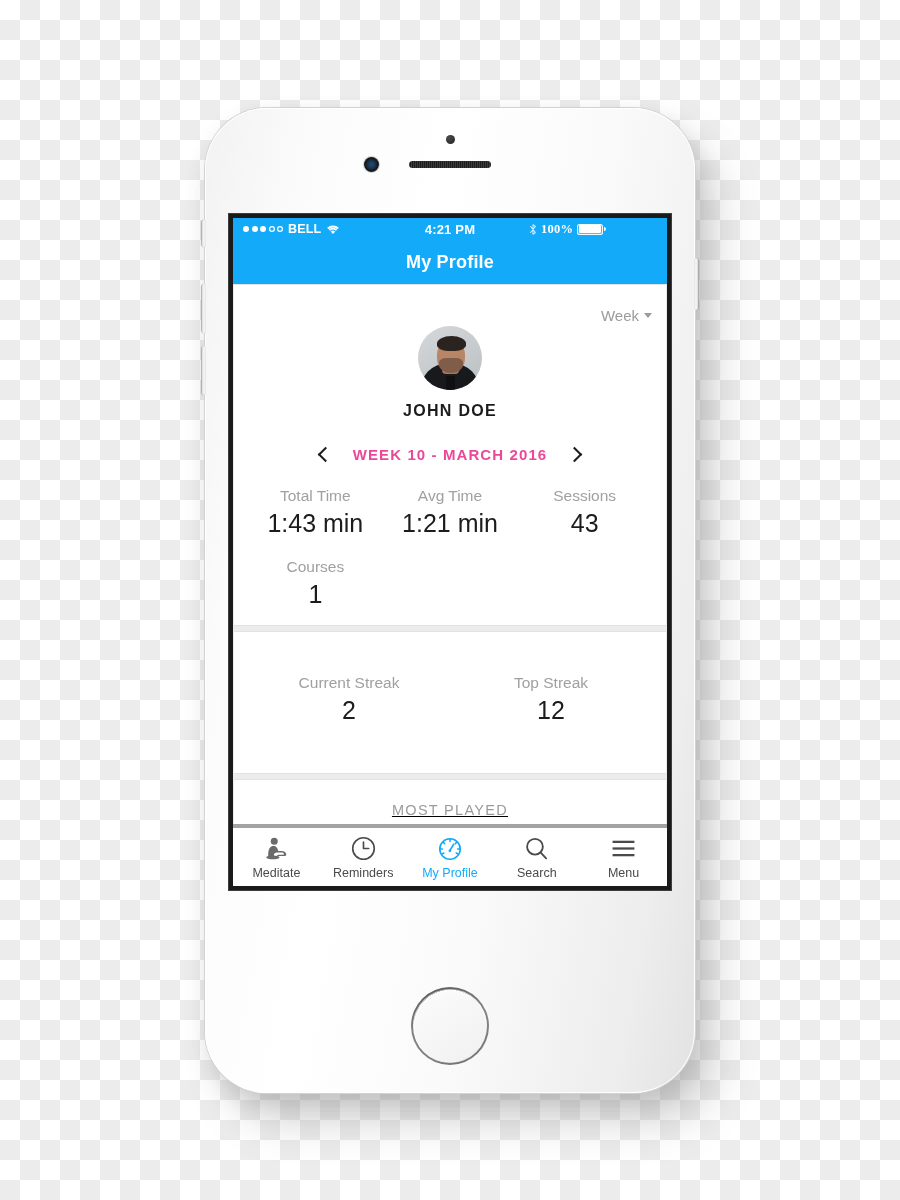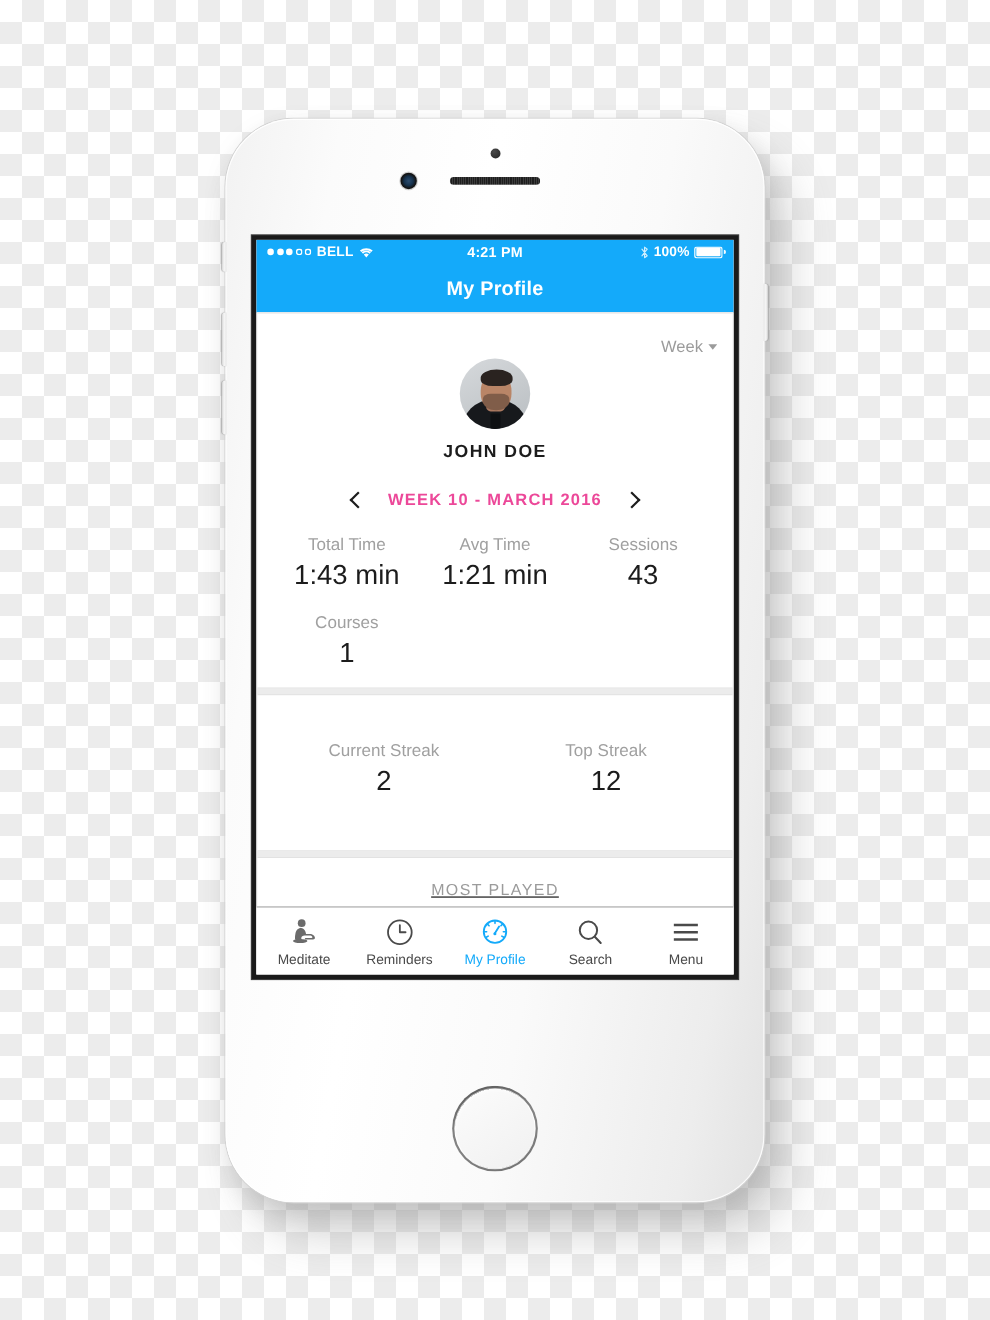--- a/index.html
+++ b/index.html
@@ -97,21 +97,21 @@
     box-shadow: 0 0 0 4px #1a1a1a, 0 0 0 5px #3d3d3d;
   }
 
   
   .statusbar {
     height: 22px; background: #14aafa; color: #fff;
     display: flex; align-items: center; padding: 0 10px;
     font-size: 12.5px; font-weight: bold; letter-spacing: .2px;
   }
   .sb-left, .sb-right { flex: 1; display: flex; align-items: center; gap: 5px; }
-  .sb-right { justify-content: flex-end; gap: 4px; }
+  .sb-right { justify-content: center; gap: 4px; font-family: Liberation Serif, serif; }
   .sb-center { font-size: 13px; }
   .dots { display: flex; gap: 2.5px; align-items: center; }
   .dots i { width: 6px; height: 6px; border-radius: 50%; display: block;
             background: #fff; }
   .dots i.off { background: transparent; box-shadow: inset 0 0 0 1.2px #fff; }
   .wifi { width: 14px; height: 11px; position: relative; display: inline-block; }
   .battery {
     width: 26px; height: 11px; border-radius: 2.5px; position: relative;
     box-shadow: inset 0 0 0 1.2px rgba(255,255,255,.95);
   }
@@ -198,21 +198,21 @@
   .card-most { padding: 22px 25px 0; margin-bottom: 0; text-decoration: underline; }
   .most-title { text-align: center; font-size: 14.5px; color: #9b9b9b; letter-spacing: 1.3px; }
   .most-row { display: flex; align-items: center; gap: 10px; margin-top: 22px; }
   .progress { flex: 1; height: 8px; border-radius: 4px; background: #ededed; overflow: hidden; }
   .progress > span { display: block; height: 100%; border-radius: 4px; background: #14aafa; }
   .most-count { font-size: 25px; font-weight: bold; color: #1c1c1c; min-width: 38px; text-align: right; }
 
   
   .tabbar {
     position: absolute; left: 0; right: 0; bottom: 0; height: 62px;
-    background: #fff; border-top: 1px solid #a3a3a3;
+    background: #fff; border-top: 4px solid #a3a3a3;
     display: flex; align-items: center;
   }
   .tab { flex: 1; display: flex; flex-direction: column; align-items: center; justify-content: center; gap: 3px; }
   .tab .ico { height: 29px; display: flex; align-items: center; justify-content: center; }
   .tab .tlabel { font-size: 12.5px; color: #4a4a4a; }
   .tab.active .tlabel { color: #14aafa; }
 
   svg { display: block; }
 </style>
 </head>

